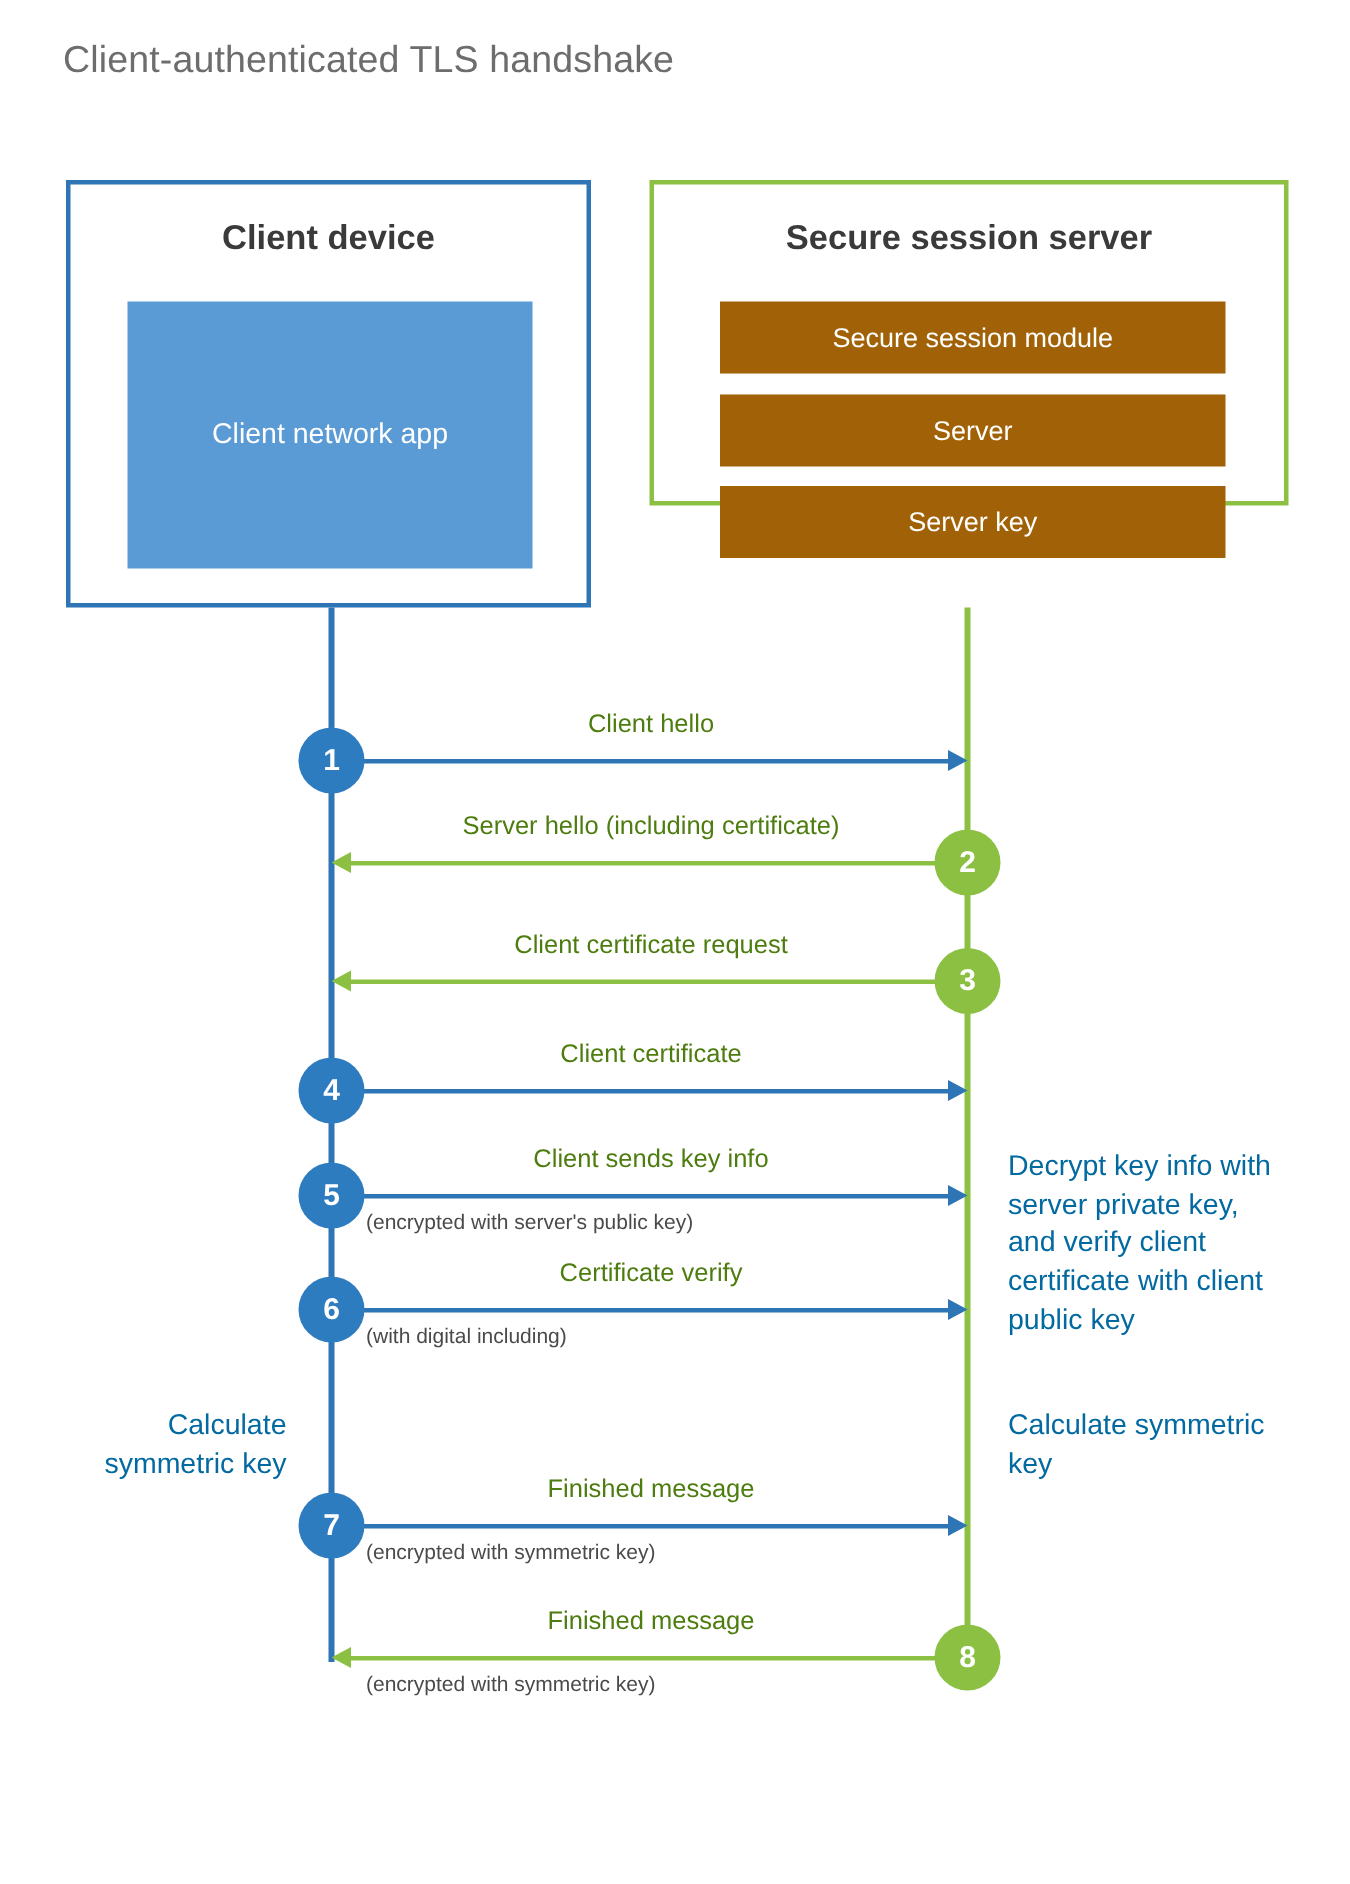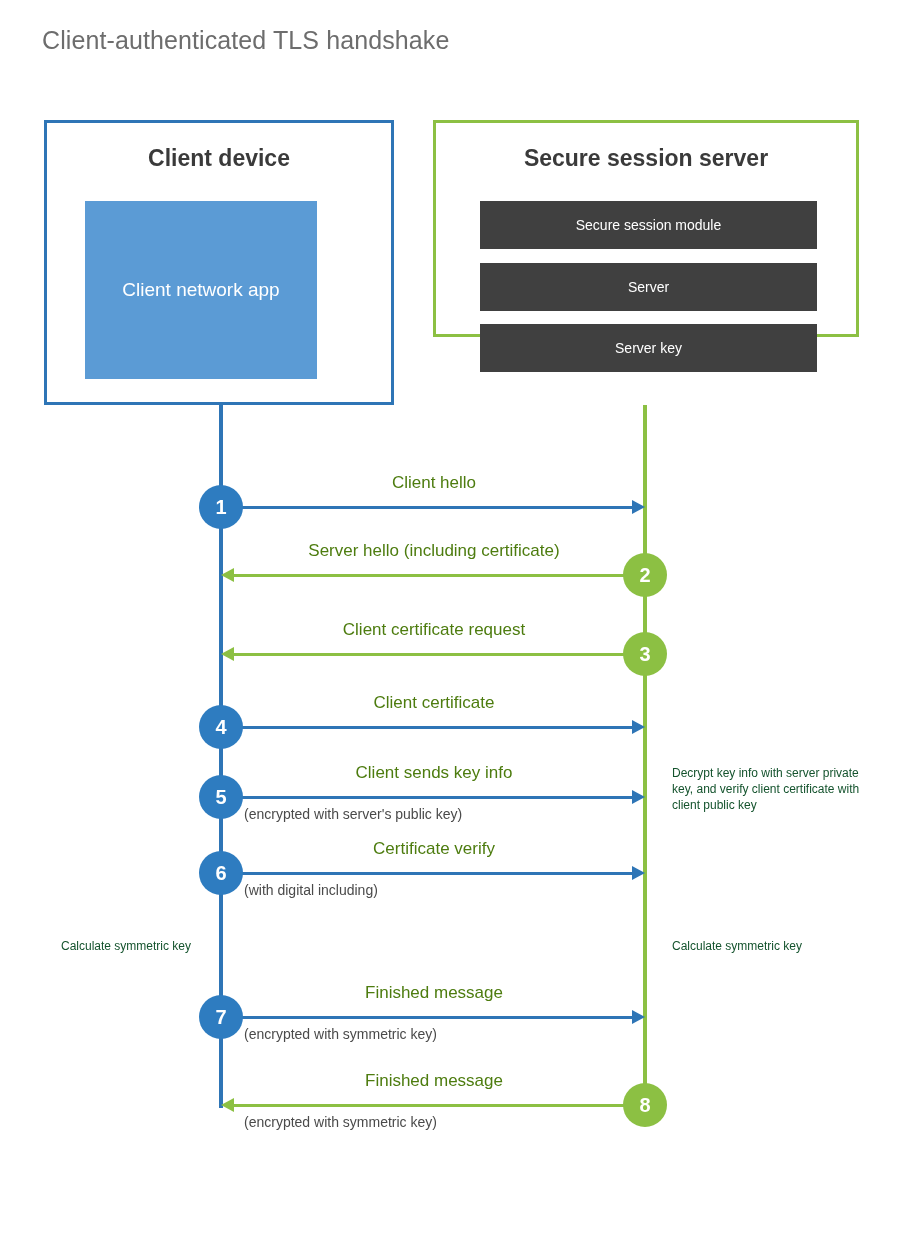--- a/index.html
+++ b/index.html
@@ -26,31 +26,31 @@
   }
   .party-box.client{left:40px;top:120px;width:350px;height:285px;border:3px solid #2e75b6;}
   .party-box.server{left:429px;top:120px;width:426px;height:217px;border:3px solid #8cc043;}
 
   .party-title{
     position:absolute;left:0;right:0;top:22px;
     text-align:center;font-size:23px;font-weight:bold;color:#3a3a3a;
   }
 
   .client-app{
-    position:absolute;left:38px;top:78px;width:232px;height:178px;
+    position:absolute;left:38px;top:78px;width:270px;height:178px;
     background:#5b9bd5;color:#ffffff;
     display:flex;align-items:center;justify-content:center;text-align:center;
     font-size:19px;line-height:1.35;
   }
 
   .server-bar{
     position:absolute;left:44px;width:337px;height:48px;
-    background:#404040;color:#ffffff;
+    background:#a16207;color:#ffffff;
     display:flex;align-items:center;justify-content:center;
-    font-size:14px;
+    font-size:18px;
   }
   .server-bar.b0{top:78px;}
   .server-bar.b1{top:140px;}
   .server-bar.b2{top:201px;}
 
   
   .lifeline{position:absolute;width:4px;}
   .lifeline.client{left:215px;top:405px;height:703px;background:#2e75b6;}
   .lifeline.server{left:639px;top:405px;height:703px;background:#8cc043;}
 
@@ -83,21 +83,21 @@
   .step-circle{
     position:absolute;width:44px;height:44px;border-radius:50%;
     display:flex;align-items:center;justify-content:center;
     color:#ffffff;font-size:20px;font-weight:bold;
   }
   .step-circle.blue{background:#2e7cc0;left:195px;}
   .step-circle.green{background:#8cc043;left:619px;}
 
   
   .side-note{
-    position:absolute;font-size:12px;line-height:1.35;color:#14532d;
+    position:absolute;font-size:19px;line-height:1.35;color:#0369a1;
   }
   .side-note.right{left:668px;width:190px;text-align:left;}
   .side-note.left{left:30px;width:157px;text-align:right;}
 </style>
 </head>
 <body>
 
 <div id="stage">
 
   <div class="title">Client-authenticated TLS handshake</div>

